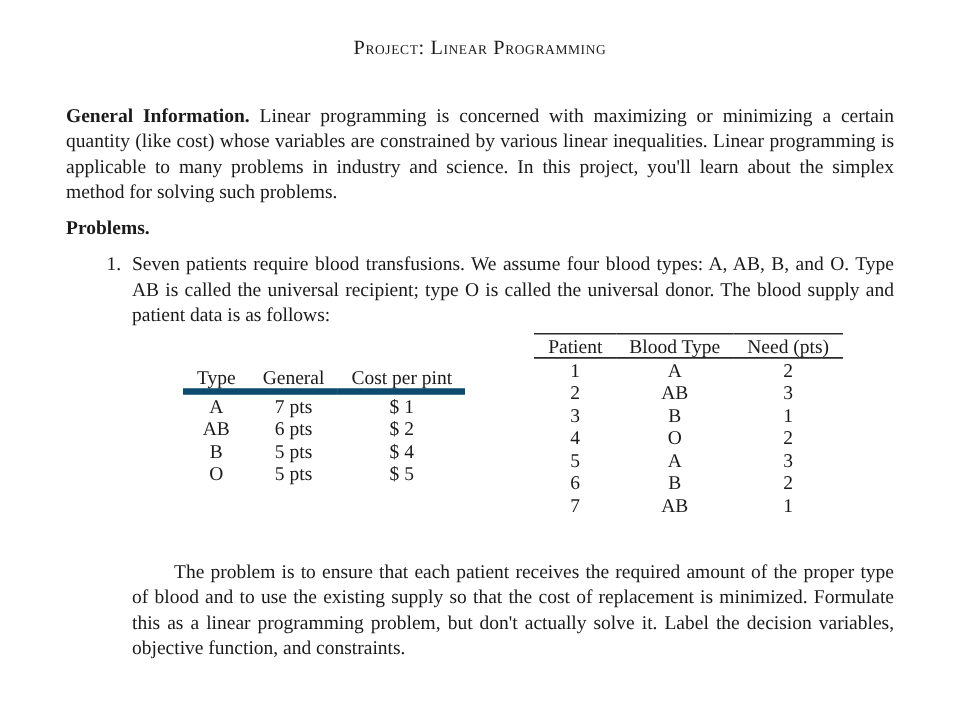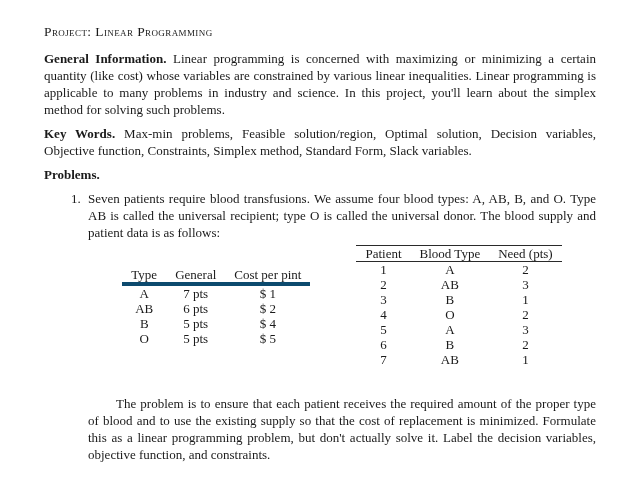--- a/index.html
+++ b/index.html
@@ -6,25 +6,26 @@
   html, body { width: 641px; height: 477px; }
   body {
     background: #ffffff;
     color: #1a1a1a;
     font-family: "Liberation Serif", "DejaVu Serif", serif;
     font-size: 13px;
     overflow: hidden;
   }
   .page { padding: 24px 45px 0 44px; }
   .doc-title {
+    text-align: center;
     font-variant: small-caps;
     font-weight: normal;
     font-size: 13.5px;
     letter-spacing: 0.4px;
-    margin-bottom: 10px;
+    margin-bottom: 28px;
   }
   p.para {
     text-align: justify;
     line-height: 17px;
     margin-bottom: 7px;
   }
   .lead { font-weight: bold; }
   .problem { display: flex; padding-left: 27px; }
   .pnum { width: 17px; line-height: 17px; flex: none; }
   .pbody { flex: 1; }
@@ -51,21 +52,20 @@
 </style>
 </head>
 <body>
 
 <div class="page">
 
   <h1 class="doc-title">Project: Linear Programming</h1>
 
   <p class="para"><span class="lead">General Information.</span> <span>Linear programming is concerned with maximizing or minimizing a certain quantity (like cost) whose variables are constrained by various linear inequalities. Linear programming is applicable to many problems in industry and science. In this project, you'll learn about the simplex method for solving such problems.</span></p>
 
-  <p class="para"><span class="lead">Key Words.</span> <span>Max-min problems, Feasible solution/region, Optimal solution, Decision variables, Objective function, Constraints, Simplex method, Standard Form, Slack variables.</span></p>
 
 
   <p class="para"><span class="lead">Problems.</span></p>
 
   <div class="problem">
     <div class="pnum">1.</div>
     <div class="pbody">
 
       <p>Seven patients require blood transfusions. We assume four blood types: A, AB, B, and O. Type AB is called the universal recipient; type O is called the universal donor. The blood supply and patient data is as follows:</p>
 

